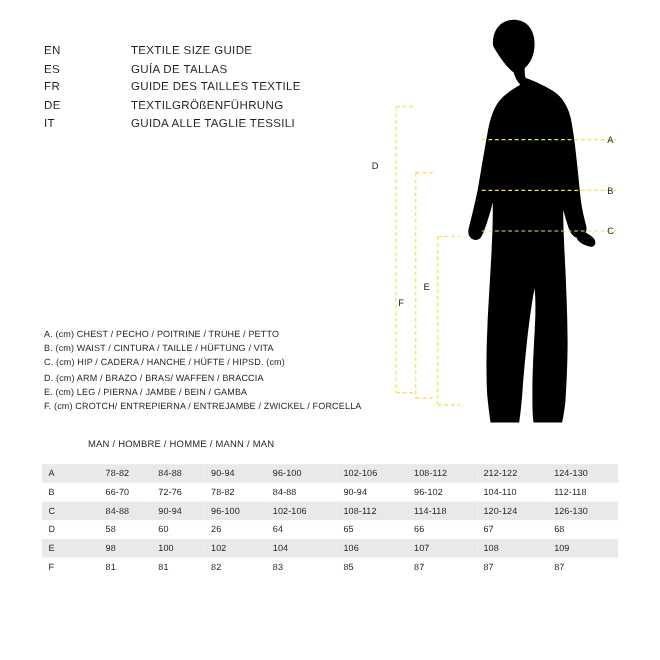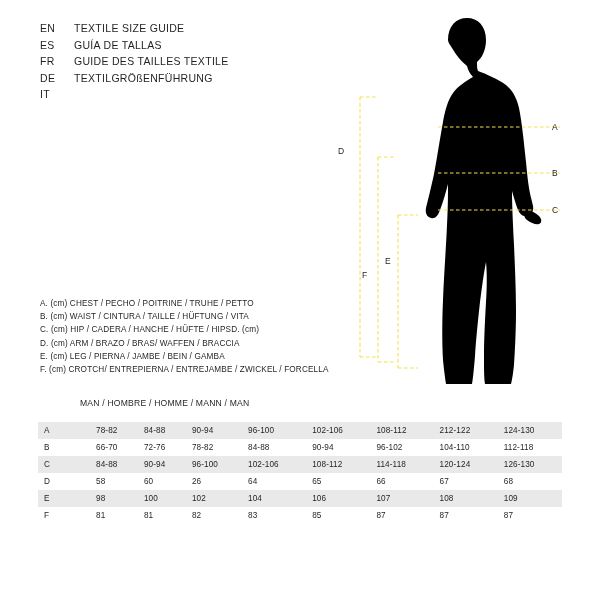--- a/index.html
+++ b/index.html
@@ -17,36 +17,37 @@
   .page {
     position: relative;
     width: 600px;
     height: 600px;
   }
 
   
   .titles {
     position: absolute;
     left: 40px;
-    top: 20px;
+    top: 38px;
     width: 320px;
   }
   .title-row {
     display: flex;
     font-size: 10.5px;
     letter-spacing: 0.3px;
     line-height: 16.5px;
     white-space: nowrap;
   }
   .title-lang {
     width: 34px;
     flex: 0 0 34px;
   }
   .title-text {
     flex: 1 1 auto;
+    margin-left: 45px;
   }
 
   
   .legend {
     position: absolute;
     left: 40px;
     top: 297px;
     width: 330px;
   }
   .legend-row {
@@ -134,20 +135,21 @@
     <div class="title-row">
       <span class="title-lang">FR</span>
       <span class="title-text">GUIDE DES TAILLES TEXTILE</span>
     </div>
     <div class="title-row">
       <span class="title-lang">DE</span>
       <span class="title-text">TEXTILGRÖßENFÜHRUNG</span>
     </div>
     <div class="title-row">
       <span class="title-lang">IT</span>
+      <span class="title-text">GUIDA ALLE TAGLIE TESSILI</span>
     </div>
   </div>
 
   <div class="figure">
     <svg width="262" height="390" viewBox="0 0 262 390" xmlns="http://www.w3.org/2000/svg">
 
       <path fill="#000000" d="
         M118,30
         C118,16 126,8 137,8
         C148,8 156,16 156,30

